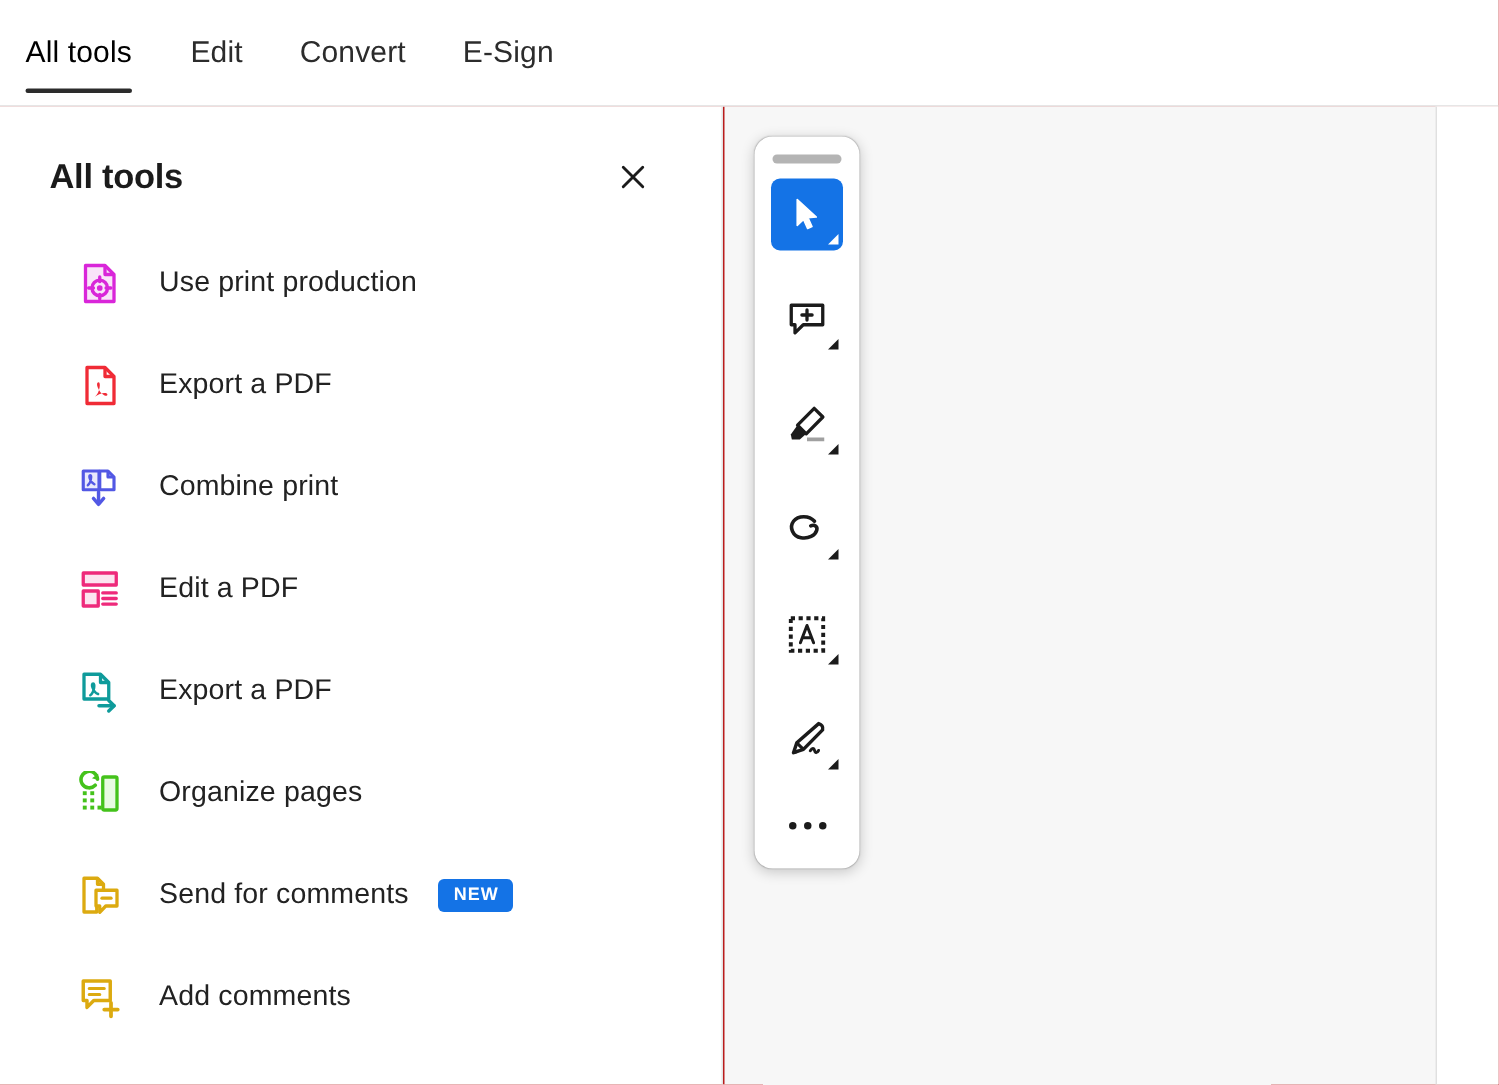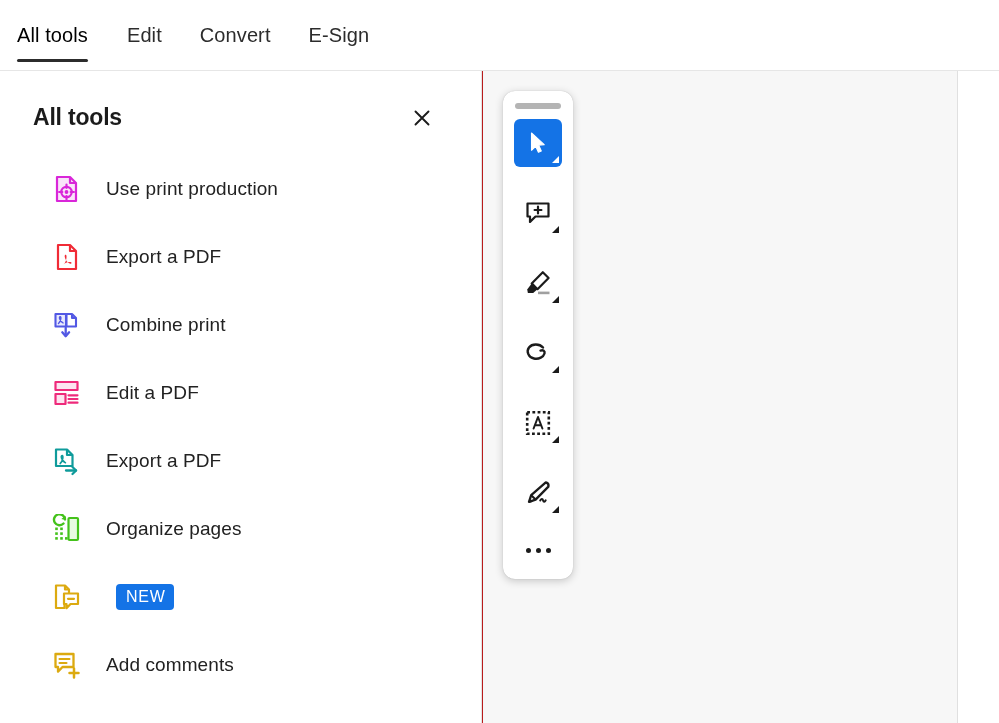--- a/index.html
+++ b/index.html
@@ -116,25 +116,25 @@
   }
   .tool-icon svg { display: block; }
   .tool-label {
     font-size: 19px;
     color: #222222;
     margin-left: 18px;
     white-space: nowrap;
     letter-spacing: 0.1px;
   }
   .badge {
-    margin-left: 28px;
+    margin-left: 16px;
     background: #1473e6;
     color: #ffffff;
-    font-size: 16px;
-    font-weight: normal;
+    font-size: 12px;
+    font-weight: bold;
     letter-spacing: 0.7px;
     padding: 4px 9px 4px 10px;
     border-radius: 4px;
     line-height: 1.1;
   }
 
   
   .doc-area {
     position: absolute;
     left: 483px; top: 71px;
@@ -328,20 +328,21 @@
 
       <div class="tool-item">
         <span class="tool-icon">
           <svg width="30" height="30" viewBox="0 0 30 30">
             <path d="M4 3.5 h9 l4 4 v6 h-4.5 v12.5 H4 Z" fill="#ffffff" stroke="#dcaa10" stroke-width="2.2" stroke-linejoin="round"></path>
             <path d="M13 3.5 v4 h4" fill="none" stroke="#dcaa10" stroke-width="2.2" stroke-linejoin="round"></path>
             <path d="M12 11.5 h14 v10.5 h-7.5 l-4 4.2 v-4.2 H12 Z" fill="#ffffff" stroke="#dcaa10" stroke-width="2.2" stroke-linejoin="round"></path>
             <path d="M16 16.8 h6" stroke="#dcaa10" stroke-width="2.2" stroke-linecap="round"></path>
           </svg>
         </span>
+        <span class="tool-label">Send for comments</span>
         <span class="badge">NEW</span>
       </div>
 
       <div class="tool-item">
         <span class="tool-icon">
           <svg width="30" height="30" viewBox="0 0 30 30">
             <path d="M3.5 4 h18 v13 h-11 l-4.5 4.6 v-4.6 H3.5 Z" fill="#ffffff" stroke="#dcaa10" stroke-width="2.3" stroke-linejoin="round"></path>
             <path d="M7.5 9 h10 M7.5 13 h7" stroke="#dcaa10" stroke-width="2.1" stroke-linecap="round"></path>
             <path d="M22 18.5 v9 M17.5 23 h9" stroke="#dcaa10" stroke-width="2.5" stroke-linecap="round"></path>
           </svg>

